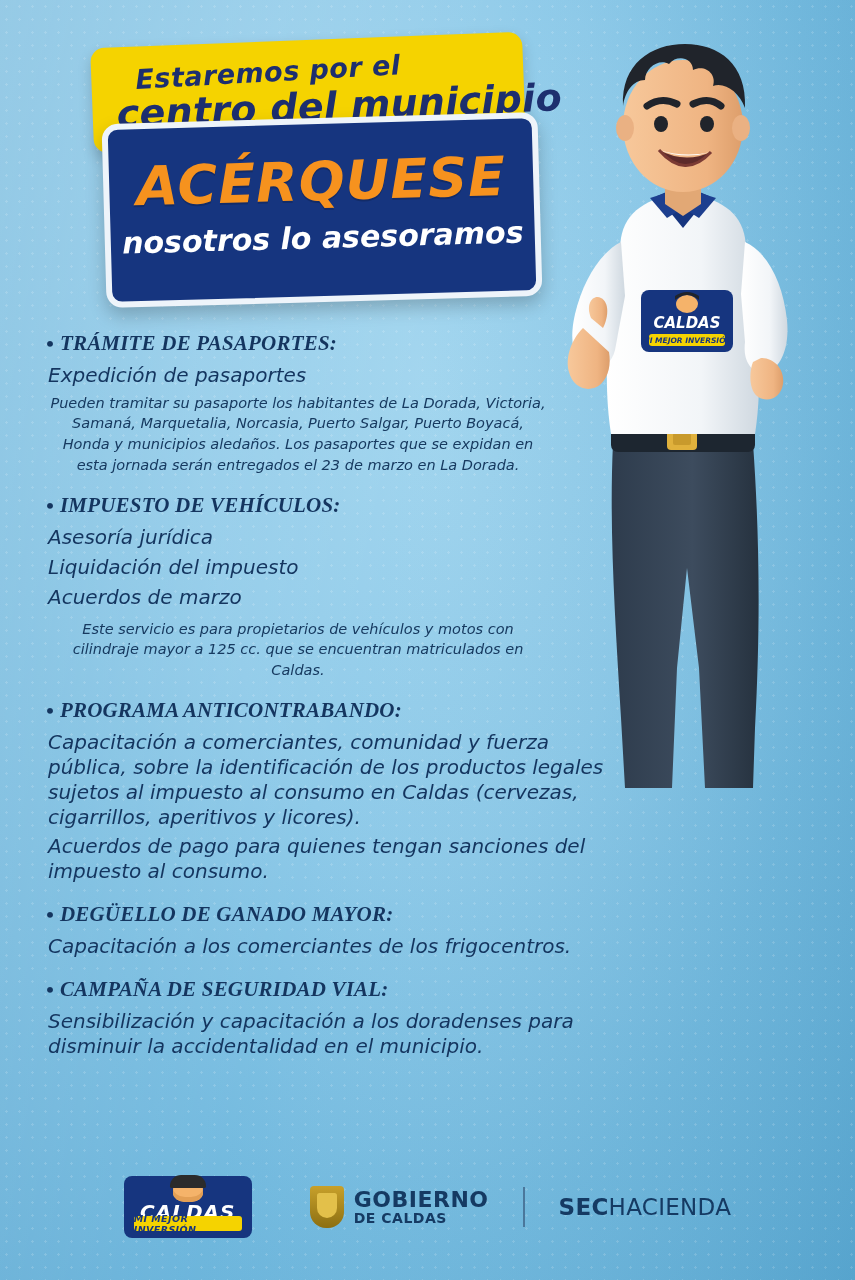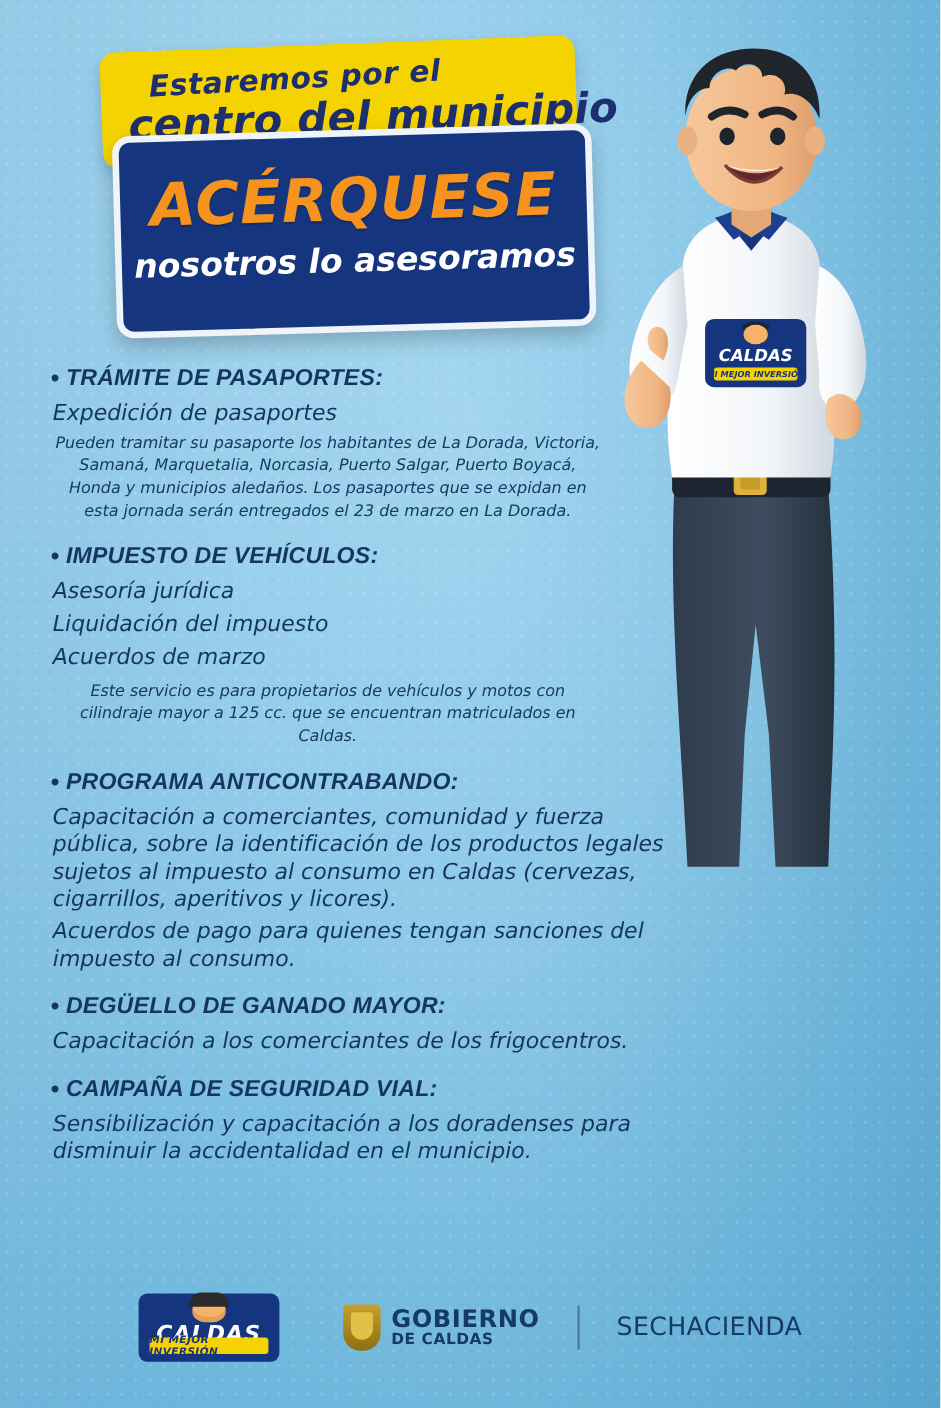--- a/index.html
+++ b/index.html
@@ -115,21 +115,21 @@
   
   .content {
     position: absolute;
     left: 46px;
     top: 330px;
     width: 560px;
     z-index: 6;
   }
   .section { margin-bottom: 17px; }
   .sec-head {
-    font-family: Liberation Sans, sans-serif;
+    font-family: Liberation Serif, serif;
     font-style: italic;
     font-weight: bold;
     font-size: 21px;
     color: #14355f;
     letter-spacing: .2px;
     margin: 0 0 7px 0;
     white-space: nowrap;
   }
   .sec-head .bullet {
     color: #14355f;
@@ -268,21 +268,21 @@
     height: 40px;
     background: #3d6286;
     opacity: .75;
   }
   .sech {
     font-family: "DejaVu Sans", sans-serif;
     color: #153a63;
     font-size: 23px;
     letter-spacing: .3px;
   }
-  .sech b { font-weight: normal; }
+  .sech b { font-weight: bold; }
   .sech span.light { font-weight: normal; }
 </style>
 </head>
 <body>
 
 <div id="poster">
 
   <div class="character">
     <svg width="330" height="790" viewBox="0 0 330 790" xmlns="http://www.w3.org/2000/svg">
       <defs>

